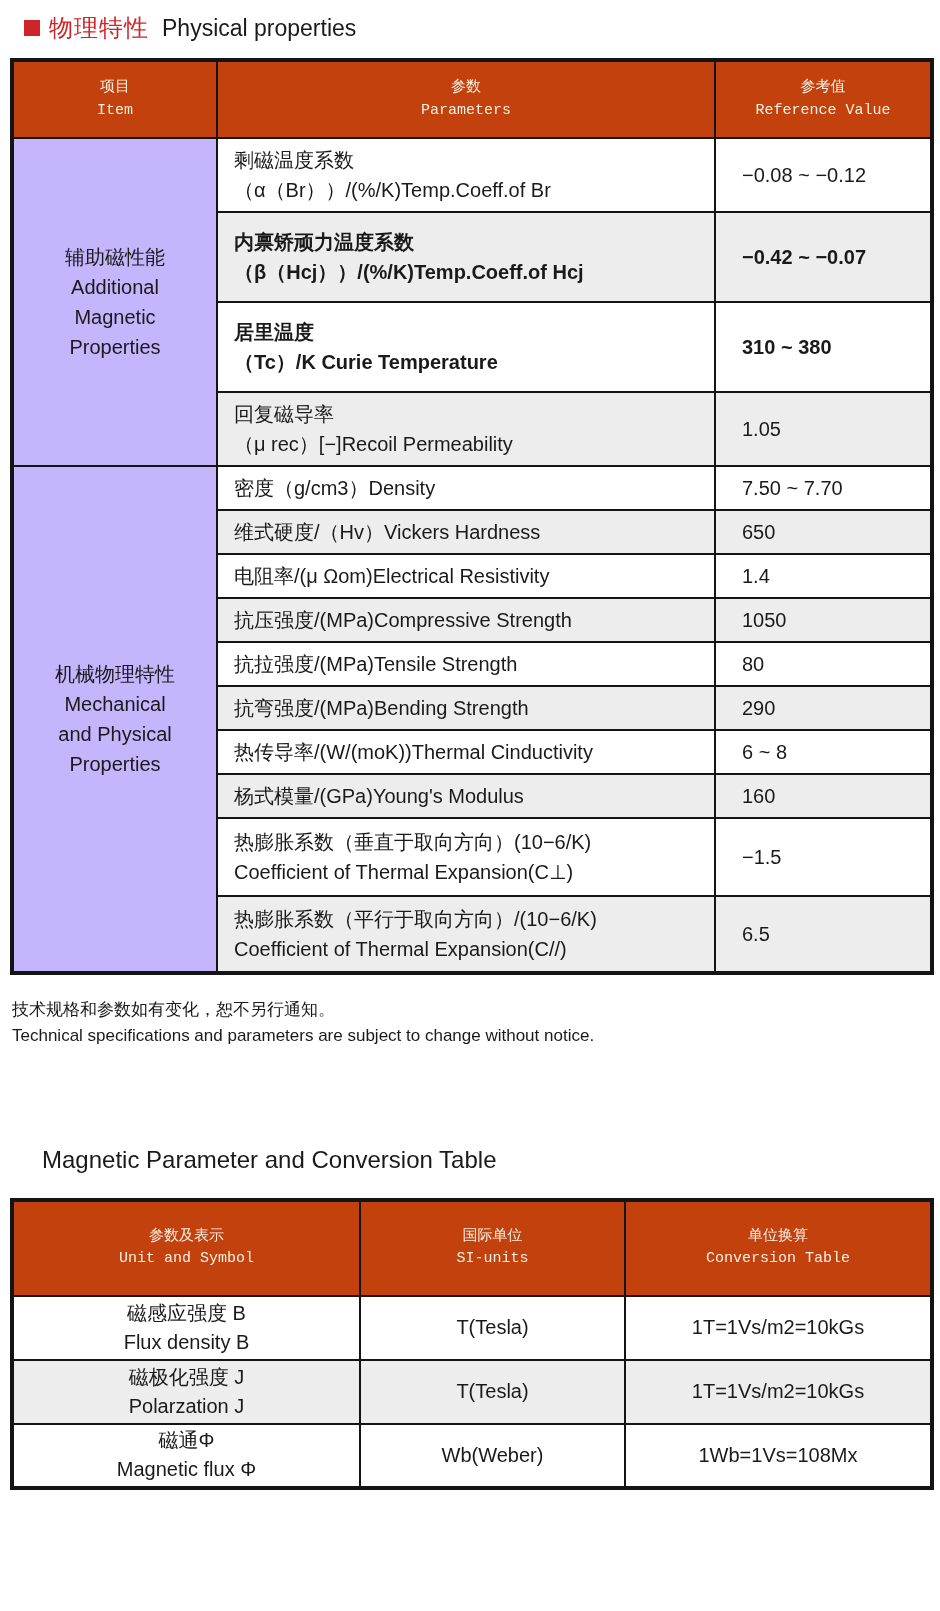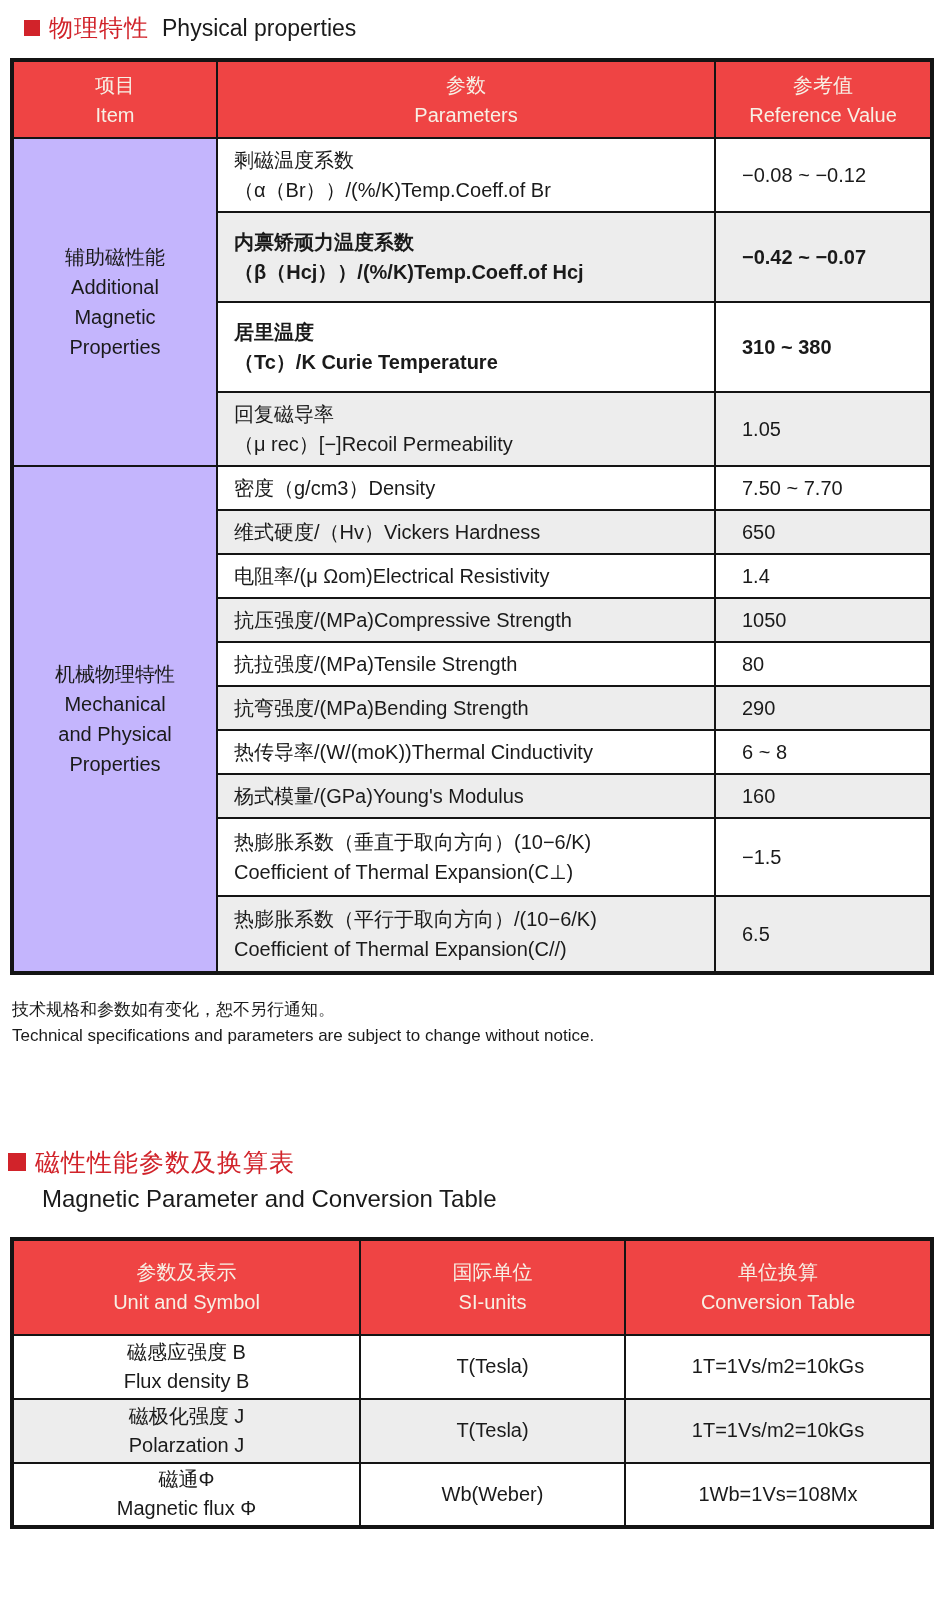--- a/index.html
+++ b/index.html
@@ -42,26 +42,27 @@
     width: 920px;
     margin: 14px 10px 0 10px;
     border: 4px solid #141414;
   }
   th, td {
     border: 2px solid #141414;
     padding: 0;
     vertical-align: middle;
   }
   thead th {
-    background: #ef4444;
+    background: #c2410c;
     color: #F7F0E5;
     font-weight: normal;
-    font-size: 20px;
+    font-size: 15px;
     line-height: 1.5;
     text-align: center;
+    font-family: Liberation Mono, monospace;
   }
   .t1 thead th { height: 78px; }
   .t2 thead th { height: 96px; }
   tr.alt td { background: #EDEDED; }
 
   
   .t1 td.item {
     text-align: center;
     font-size: 20px;
     line-height: 1.5;
@@ -239,24 +240,20 @@
       </tr>
     </tbody>
   </table>
 
   <div class="footnote">
     <div>技术规格和参数如有变化，恕不另行通知。</div>
     <div>Technical specifications and parameters are subject to change without notice.</div>
   </div>
 
   <div class="sec-title sec2">
-    <div class="sec-line1">
-      <span class="sq" style="width:18px;height:18px;"></span>
-      <span class="sec-zh">磁性性能参数及换算表</span>
-    </div>
     <div class="sec2-en">Magnetic Parameter and Conversion Table</div>
   </div>
 
   <table class="t2">
     <colgroup>
         <col style="width:348px">
         <col style="width:265px">
         <col style="width:307px">
       </colgroup>
     <thead>

